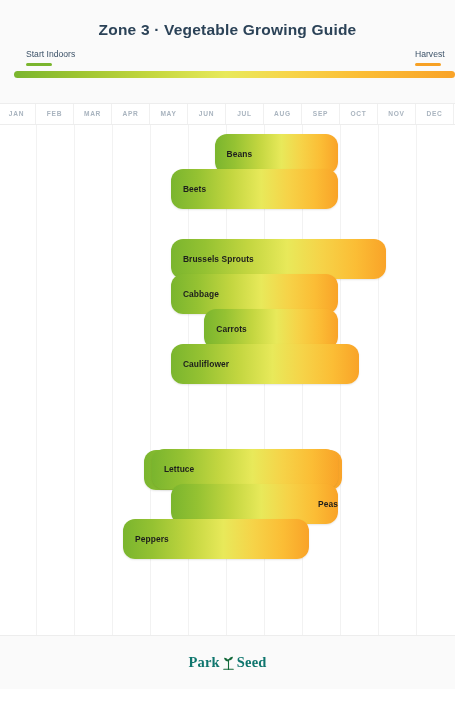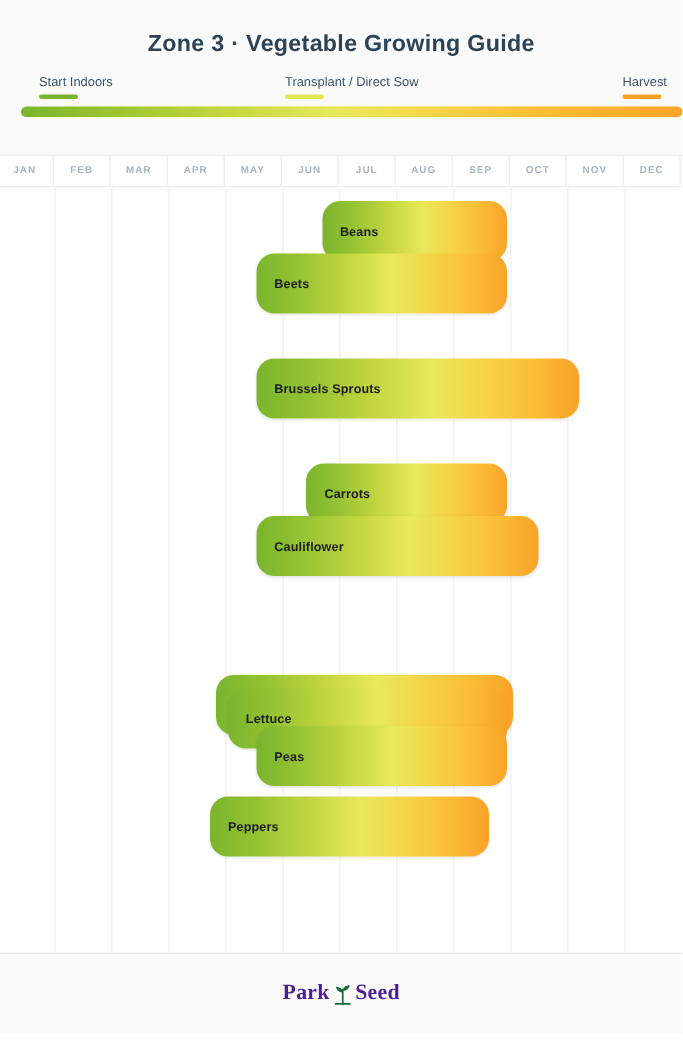--- a/index.html
+++ b/index.html
@@ -164,45 +164,41 @@
   .brand {
     display: flex;
     align-items: center;
     gap: 1px;
     color: #14693a;
   }
   .brand-word {
     font-family: "Liberation Serif", serif;
     font-size: 14.5px;
     font-weight: bold;
-    color: #4c1d95;
+    color: #0f766e;
     letter-spacing: 0.2px;
   }
   .brand-mark {
     display: inline-block;
     width: 13px;
     height: 15px;
     margin: 0 1px;
   }
 </style>
 </head>
 <body>
 
 <div id="page">
 
   <div class="header">
     <div class="title">Zone 3  ·  Vegetable Growing Guide</div>
 
     <div class="legend">
       <div class="legend-item start">
         <span class="legend-label">Start Indoors</span>
-        <span class="legend-swatch"></span>
-      </div>
-      <div class="legend-item transplant">
-        <span class="legend-label">Transplant / Direct Sow</span>
         <span class="legend-swatch"></span>
       </div>
       <div class="legend-item harvest">
         <span class="legend-label">Harvest</span>
         <span class="legend-swatch"></span>
       </div>
     </div>
 
     <div class="gradient-bar"></div>
   </div>
@@ -242,47 +238,52 @@
       <div class="bar-row" style="top: 38px;">
         <div class="bar" style="left: 170.9px; width: 167.2px; background: linear-gradient(to right, rgb(122, 181, 46) 0%, rgb(149, 194, 50) 16%, rgb(195, 214, 64) 36%, rgb(232, 233, 90) 54%, rgb(246, 211, 72) 70%, rgb(251, 189, 53) 86%, rgb(249, 163, 40) 100%);">
           <span class="bar-label">Beets</span>
         </div>
       </div>
       <div class="bar-row" style="top: 108px;">
         <div class="bar" style="left: 170.9px; width: 214.7px; background: linear-gradient(to right, rgb(122, 181, 46) 0%, rgb(149, 194, 50) 16%, rgb(195, 214, 64) 36%, rgb(232, 233, 90) 54%, rgb(246, 211, 72) 70%, rgb(251, 189, 53) 86%, rgb(249, 163, 40) 100%);">
           <span class="bar-label">Brussels Sprouts</span>
         </div>
       </div>
+      <div class="bar-row" style="top: 143px;">
+        <div class="bar" style="left: 170.9px; width: 167.2px; background: linear-gradient(to right, rgb(122, 181, 46) 0%, rgb(149, 194, 50) 16%, rgb(195, 214, 64) 36%, rgb(232, 233, 90) 54%, rgb(246, 211, 72) 70%, rgb(251, 189, 53) 86%, rgb(249, 163, 40) 100%);">
+          <span class="bar-label">Cabbage</span>
+        </div>
+      </div>
       <div class="bar-row" style="top: 178px;">
         <div class="bar" style="left: 204.34px; width: 133.76px; background: linear-gradient(to right, rgb(122, 181, 46) 0%, rgb(149, 194, 50) 16%, rgb(195, 214, 64) 36%, rgb(232, 233, 90) 54%, rgb(246, 211, 72) 70%, rgb(251, 189, 53) 86%, rgb(249, 163, 40) 100%);">
           <span class="bar-label">Carrots</span>
         </div>
       </div>
       <div class="bar-row" style="top: 213px;">
         <div class="bar" style="left: 170.9px; width: 188.1px; background: linear-gradient(to right, rgb(122, 181, 46) 0%, rgb(149, 194, 50) 16%, rgb(195, 214, 64) 36%, rgb(232, 233, 90) 54%, rgb(246, 211, 72) 70%, rgb(251, 189, 53) 86%, rgb(249, 163, 40) 100%);">
           <span class="bar-label">Cauliflower</span>
         </div>
       </div>
       <div class="bar-row" style="top: 283px;">
         <div class="bar" style="left: 144px; width: 198.36px; background: linear-gradient(to right, rgb(122, 181, 46) 0%, rgb(149, 194, 50) 16%, rgb(195, 214, 64) 36%, rgb(232, 233, 90) 54%, rgb(246, 211, 72) 70%, rgb(251, 189, 53) 86%, rgb(249, 163, 40) 100%); margin-top: 36px;">
           <span class="bar-label">Kale</span>
         </div>
       </div>
       <div class="bar-row" style="top: 318px;">
-        <div class="bar" style="left: 151.9px; width: 186.2px; background: linear-gradient(to right, rgb(122, 181, 46) 0%, rgb(149, 194, 50) 16%, rgb(195, 214, 64) 36%, rgb(232, 233, 90) 54%, rgb(246, 211, 72) 70%, rgb(251, 189, 53) 86%, rgb(249, 163, 40) 100%); margin-top: 10px;">
+        <div class="bar" style="left: 151.9px; width: 186.2px; background: linear-gradient(to right, rgb(122, 181, 46) 0%, rgb(149, 194, 50) 16%, rgb(195, 214, 64) 36%, rgb(232, 233, 90) 54%, rgb(246, 211, 72) 70%, rgb(251, 189, 53) 86%, rgb(249, 163, 40) 100%);">
           <span class="bar-label">Lettuce</span>
         </div>
       </div>
       <div class="bar-row" style="top: 353px;">
-        <div class="bar" style="left: 170.9px; width: 167.2px; background: linear-gradient(to right, rgb(122, 181, 46) 0%, rgb(149, 194, 50) 16%, rgb(195, 214, 64) 36%, rgb(232, 233, 90) 54%, rgb(246, 211, 72) 70%, rgb(251, 189, 53) 86%, rgb(249, 163, 40) 100%);">
+        <div class="bar" style="left: 170.9px; width: 167.2px; background: linear-gradient(to right, rgb(122, 181, 46) 0%, rgb(149, 194, 50) 16%, rgb(195, 214, 64) 36%, rgb(232, 233, 90) 54%, rgb(246, 211, 72) 70%, rgb(251, 189, 53) 86%, rgb(249, 163, 40) 100%); justify-content: flex-end;">
           <span class="bar-label">Peas</span>
         </div>
       </div>
       <div class="bar-row" style="top: 388px;">
-        <div class="bar" style="left: 140px; width: 186.2px; background: linear-gradient(to right, rgb(122, 181, 46) 0%, rgb(149, 194, 50) 16%, rgb(195, 214, 64) 36%, rgb(232, 233, 90) 54%, rgb(246, 211, 72) 70%, rgb(251, 189, 53) 86%, rgb(249, 163, 40) 100%); margin-top: 12px;">
+        <div class="bar" style="left: 123px; width: 186.2px; background: linear-gradient(to right, rgb(122, 181, 46) 0%, rgb(149, 194, 50) 16%, rgb(195, 214, 64) 36%, rgb(232, 233, 90) 54%, rgb(246, 211, 72) 70%, rgb(251, 189, 53) 86%, rgb(249, 163, 40) 100%);">
           <span class="bar-label">Peppers</span>
         </div>
       </div>
     </div>
 
   <div class="footer">
     <div class="brand">
       <span class="brand-word">Park</span>
       <span class="brand-mark">
         <svg viewBox="0 0 26 30" width="13" height="15" aria-hidden="true">

